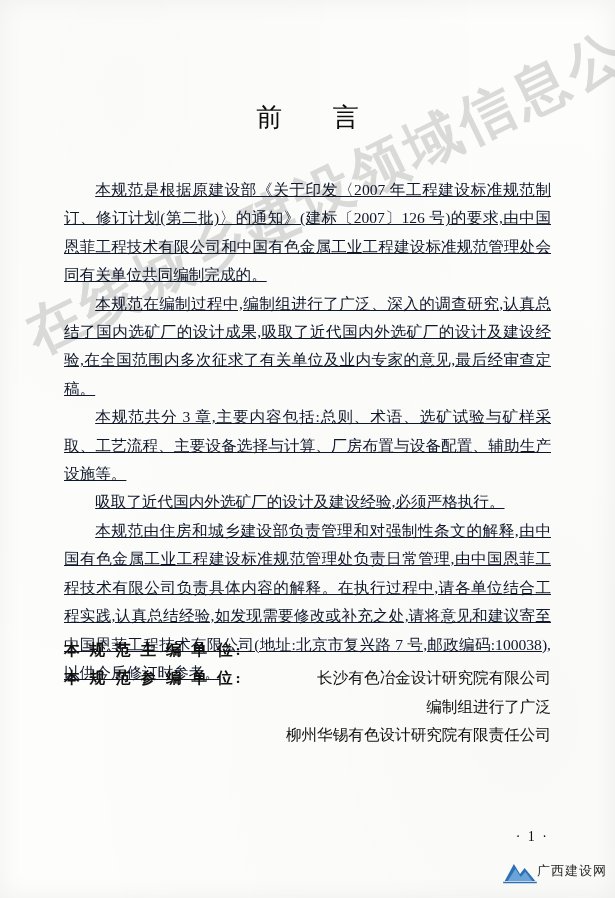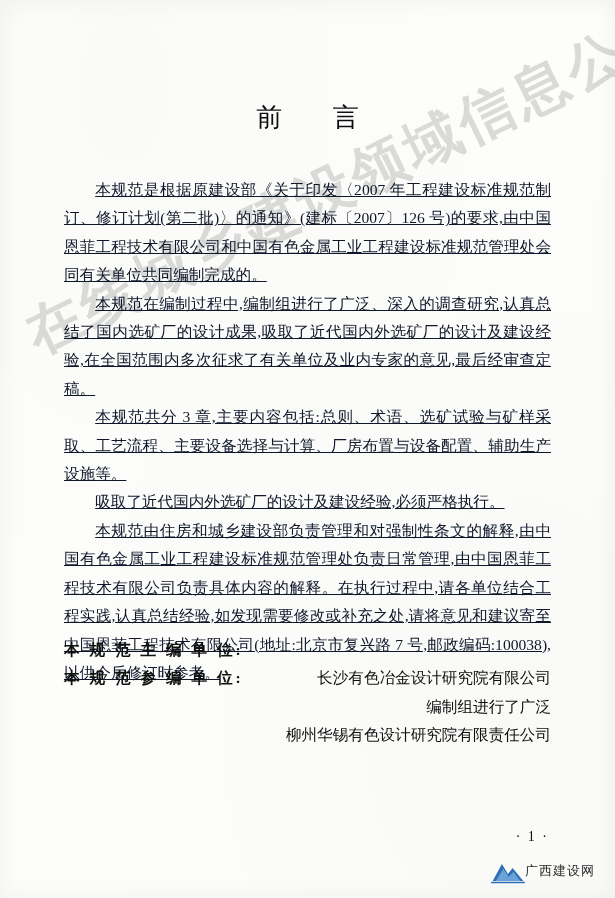--- a/index.html
+++ b/index.html
@@ -109,21 +109,21 @@
     font-weight: bold;
     letter-spacing: 4px;
     color: rgba(150, 150, 150, 0.33);
     white-space: nowrap;
     pointer-events: none;
     user-select: none;
   }
   
   .logo-badge {
     position: absolute;
-    right: 12px;
+    right: 0;
     bottom: 10px;
     display: flex;
     align-items: center;
     gap: 0;
     padding: 4px 8px 4px 4px;
     background: rgba(255,255,255,0.0);
   }
   .logo-mark {
     width: 34px;
     height: 26px;

